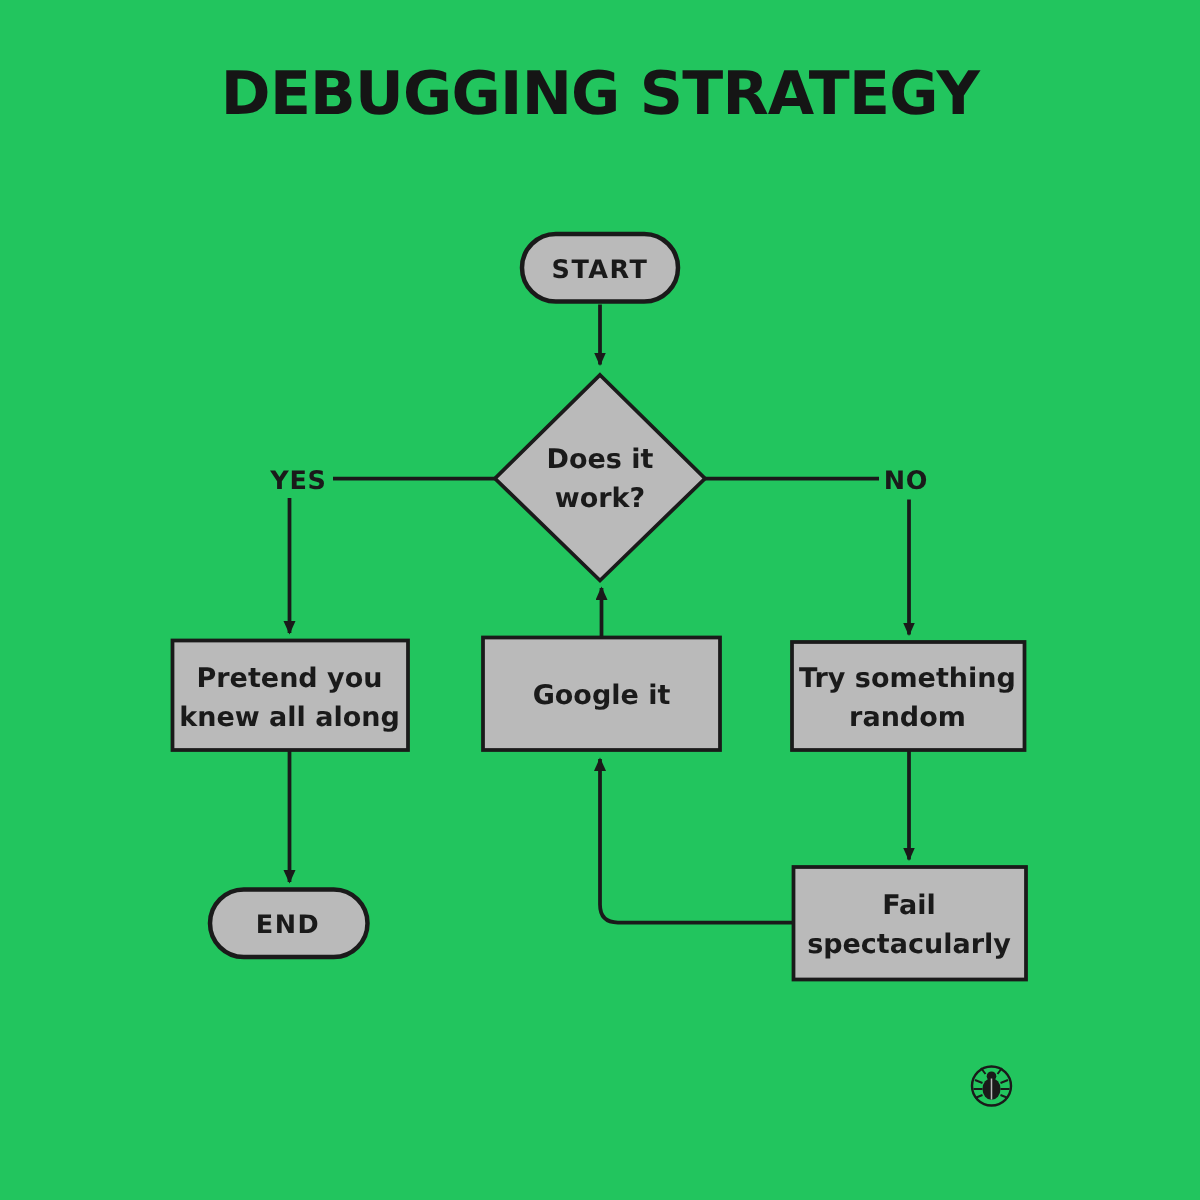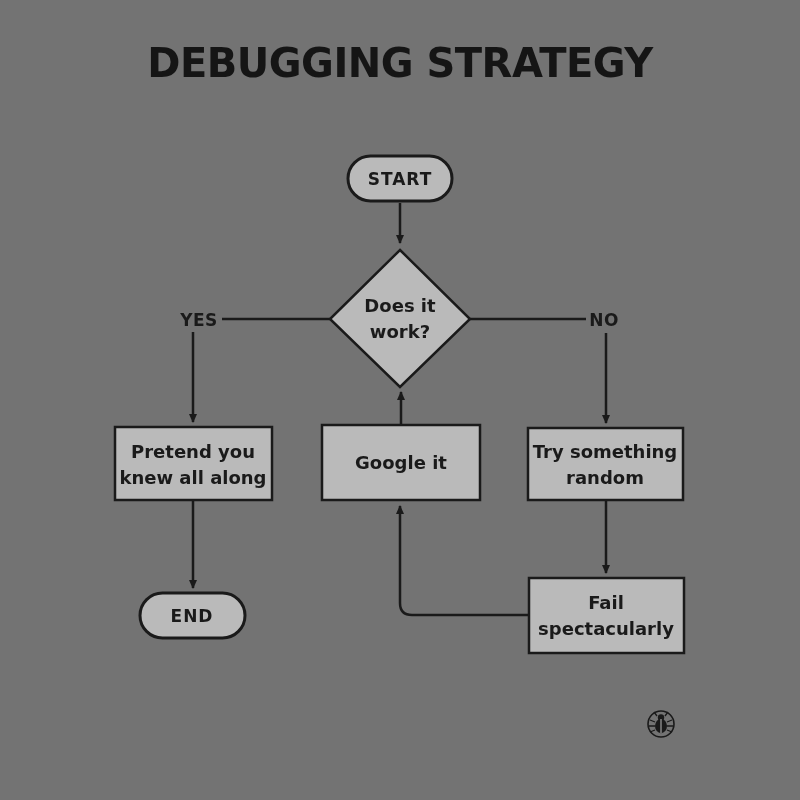--- a/index.html
+++ b/index.html
@@ -2,21 +2,21 @@
 <html><head>
 <meta charset="utf-8">
 <style>
   html,body{margin:0;padding:0;}
   body{
     width:800px;height:800px;
     background:#b3b3b3;
     font-family:"DejaVu Sans", sans-serif;
     overflow:hidden;
   }
-  .stage{position:relative;width:800px;height:800px;background:#737373;}
+  .stage{position:relative;width:800px;height:800px;background:#22c55e;}
   .title{
     position:absolute;top:40px;left:0;width:800px;
     text-align:center;
     font-size:40px;font-weight:800;letter-spacing:-0.5px;
     color:#151515;margin:0;
   }
   svg{position:absolute;top:0;left:0;}
   .shape{fill:#bababa;stroke:#1a1a1a;}
   .box{stroke-width:2.5;}
   .pill{stroke-width:3;}

